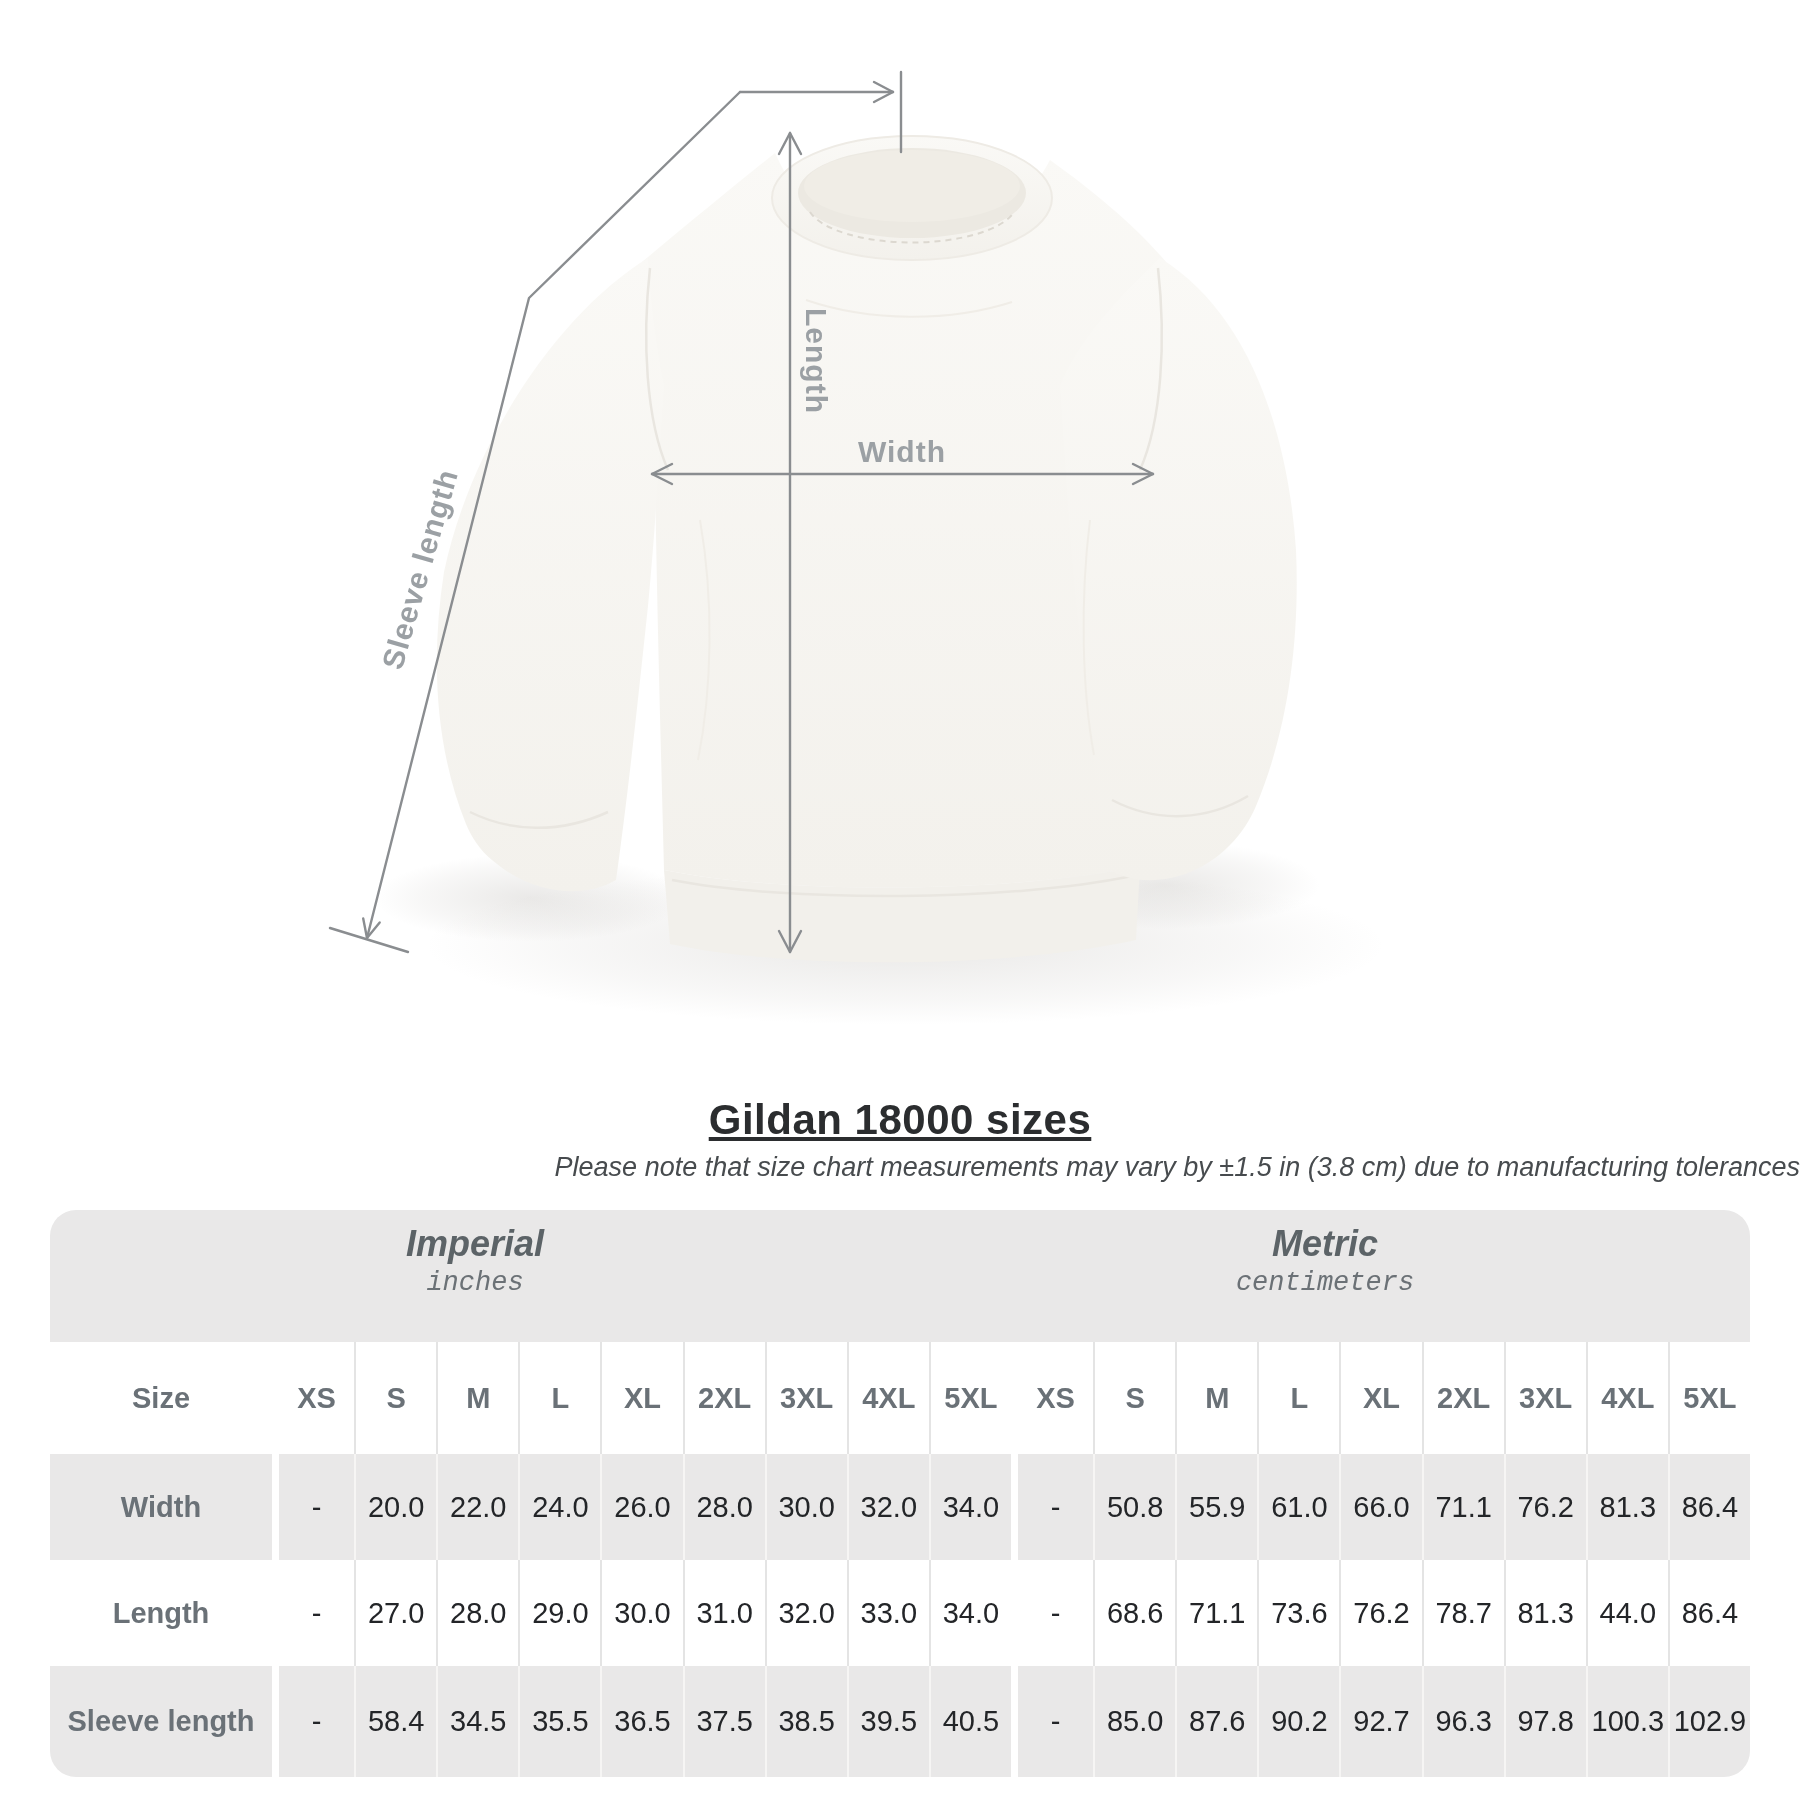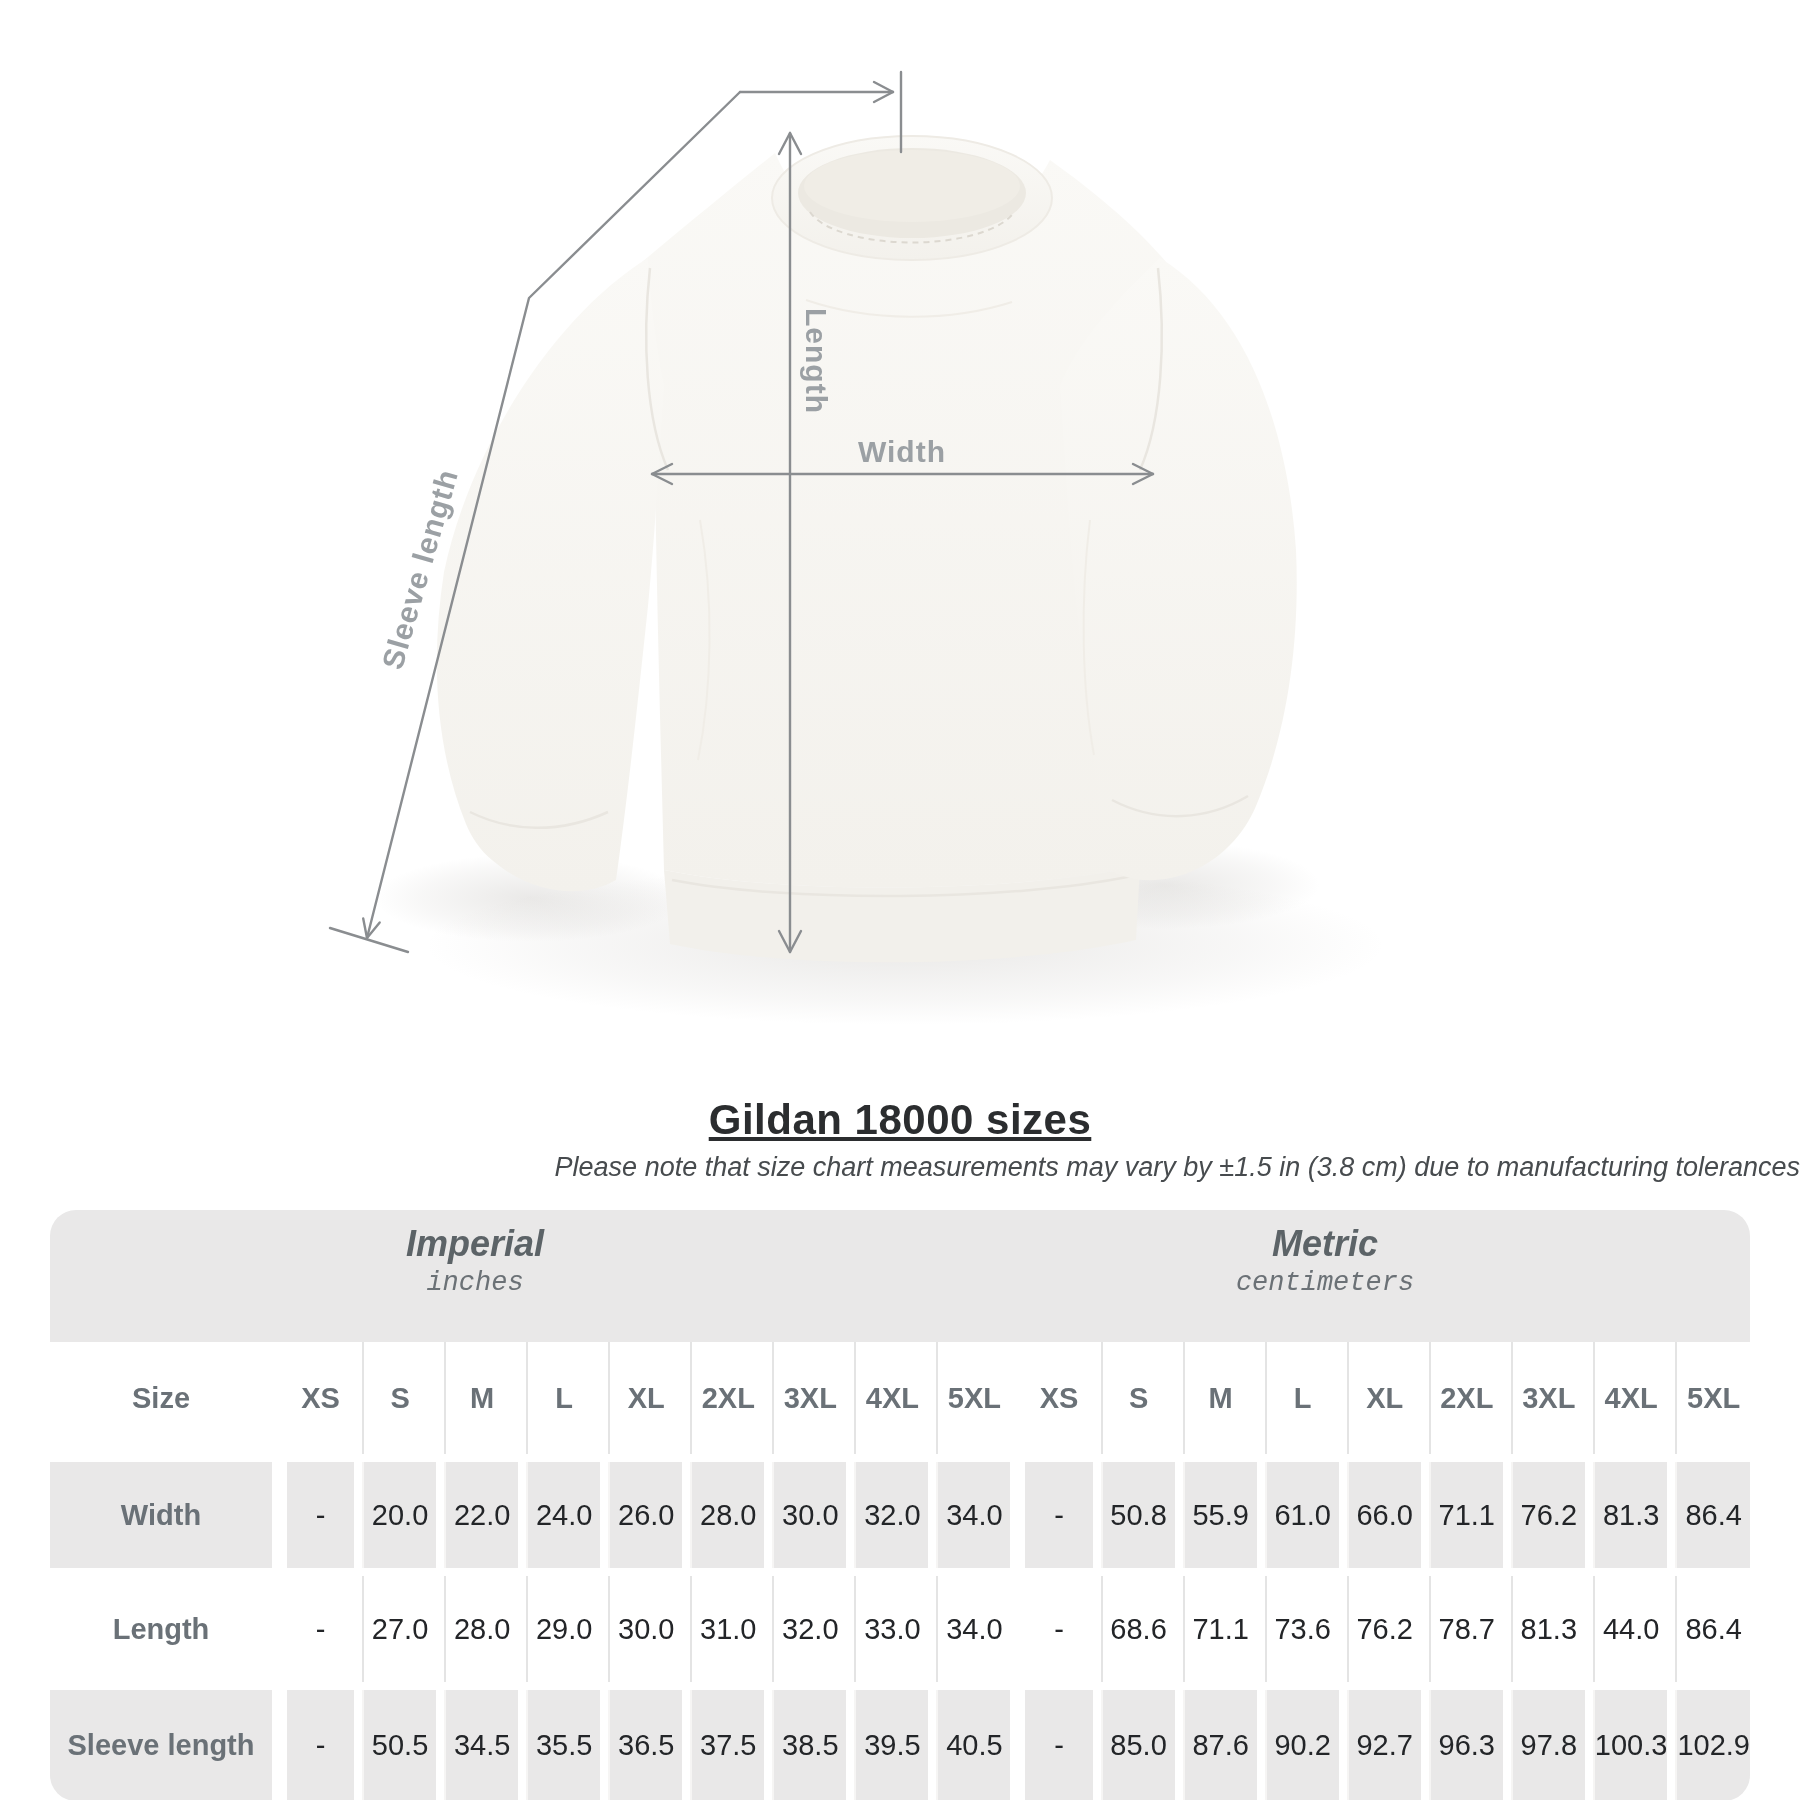--- a/index.html
+++ b/index.html
@@ -49,21 +49,20 @@
     color:#5c6367;line-height:40px;
   }
   .band-sub{
     font-size:27px;font-style:italic;color:#6b7176;
     line-height:30px;margin-top:4px;font-family:Liberation Mono, monospace;
   }
   .grid{
     display:grid;
     grid-template-columns:222px repeat(18,1fr);
     grid-template-rows:112px 106px 106px 111px;
-    gap:8px;
   }
   .cell{
     display:flex;align-items:center;justify-content:center;
     font-size:29px;box-sizing:border-box;
     border-left:2px solid transparent;
   }
   .cell.row-first{border-left:none;}
   .cell.group-start{border-left:7px solid #ffffff !important;}
   .cell.hrow{background:#ffffff;border-left-color:#e4e4e4;}
   .cell.white{background:#ffffff;border-left-color:#e4e4e4;}
@@ -243,21 +242,21 @@
         <div class="cell white val">68.6</div>
         <div class="cell white val">71.1</div>
         <div class="cell white val">73.6</div>
         <div class="cell white val">76.2</div>
         <div class="cell white val">78.7</div>
         <div class="cell white val">81.3</div>
         <div class="cell white val">44.0</div>
         <div class="cell white val">86.4</div>
         <div class="cell gray row-first label-col">Sleeve length</div>
         <div class="cell gray val group-start">-</div>
-        <div class="cell gray val">50.5</div>
+        <div class="cell gray val">58.4</div>
         <div class="cell gray val">34.5</div>
         <div class="cell gray val">35.5</div>
         <div class="cell gray val">36.5</div>
         <div class="cell gray val">37.5</div>
         <div class="cell gray val">38.5</div>
         <div class="cell gray val">39.5</div>
         <div class="cell gray val">40.5</div>
         <div class="cell gray val group-start">-</div>
         <div class="cell gray val">85.0</div>
         <div class="cell gray val">87.6</div>

